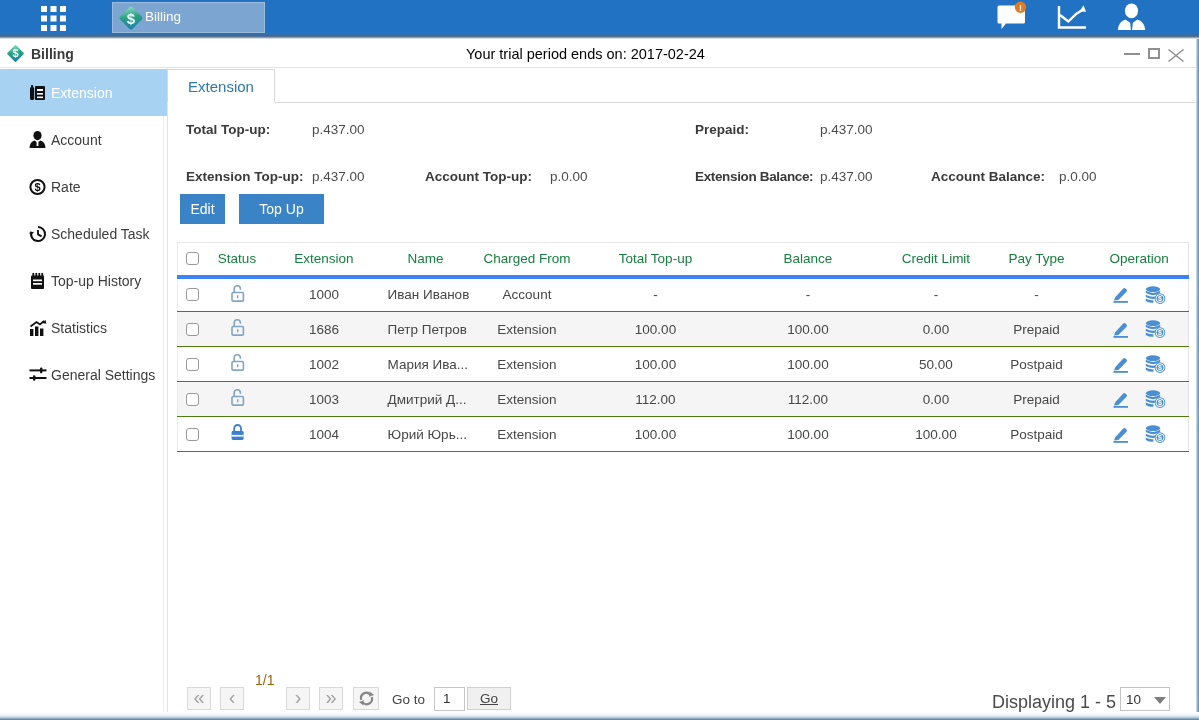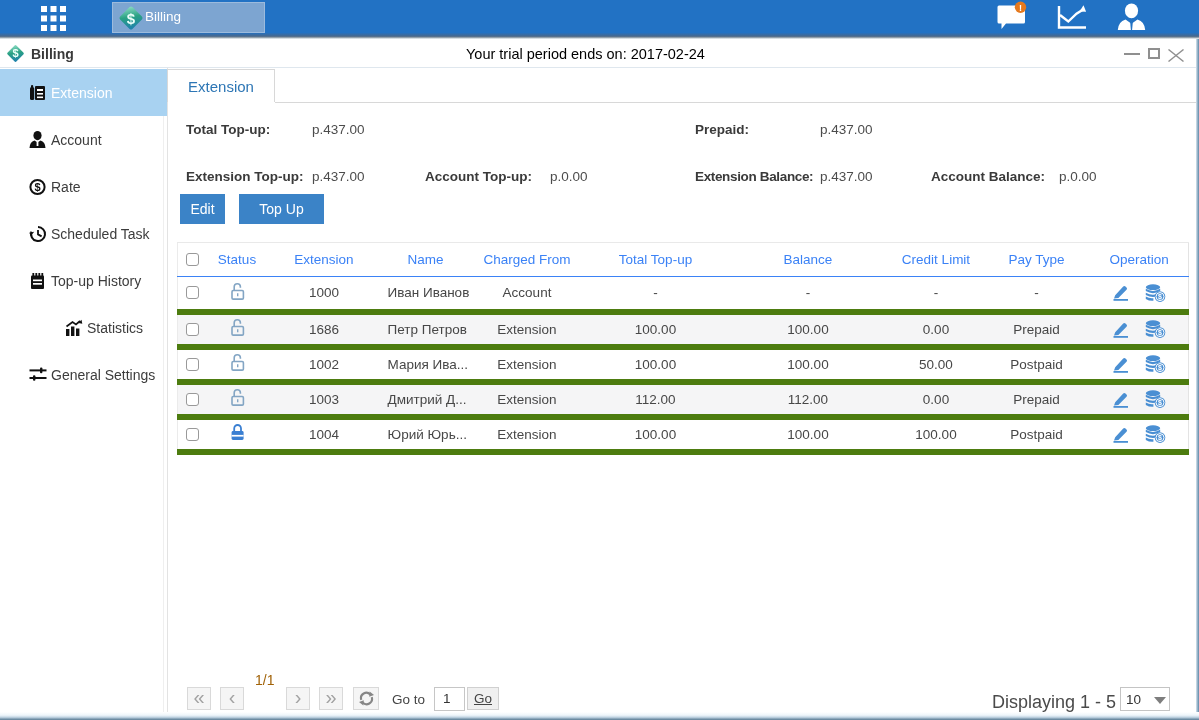--- a/index.html
+++ b/index.html
@@ -30,21 +30,21 @@
 
 #divider1 { left:167px; top:68px; width:1px; height:644px; background:#e3e3e3; }
 #divider2 { left:163px; top:116px; width:1px; height:596px; background:#efefef; }
 .mitem { left:0; width:167px; height:47px; }
 .mitem .ic { position:absolute; left:29px; top:50%; margin-top:-9px; width:17px; height:18px; }
 .mitem .lb { position:absolute; left:51px; top:50%; transform:translateY(-50%);
   font-size:14px; color:#3c3c3c; white-space:nowrap; }
 #m1 { top:69px; background:#a8d2f1; }
 #m1 .lb { color:#fff; }
 #m2 { top:116px; } #m3 { top:163px; } #m4 { top:210px; }
-#m5 { top:257px; } #m6 { top:304px;margin-left:36px; } #m7 { top:351px; }
+#m5 { top:257px; } #m6 { top:304px; } #m7 { top:351px; }
 
 
 #tabline { left:275px; top:102px; width:922px; height:1px; background:#d8d8d8; }
 #tab-ext { left:167px; top:69px; width:108px; height:33px; background:#fff;
   border-top:1px solid #d8d8d8; border-right:1px solid #d8d8d8; border-left:1px solid #d8d8d8;
   text-align:center; line-height:33px; font-size:15px; color:#2d76b5; }
 
 
 .slabel { font-size:13.5px; font-weight:bold; color:#3a3a3a; white-space:nowrap; }
 .svalue { font-size:13.5px; color:#4c4c4c; white-space:nowrap; }
@@ -53,39 +53,39 @@
 
 .bluebtn { background:#3b83c7; color:#fff; font-size:14px; text-align:center;
   line-height:30px; height:30px; top:194px; }
 #btn-edit { left:180px; width:45px; }
 #btn-top { left:239px; width:85px; }
 
 
 #grid { left:177px; top:242px; width:1011px; border-collapse:collapse; table-layout:fixed; border-left:1px solid #ebebeb; border-right:1px solid #e3e3e3; }
 #grid td { font-size:13.5px; color:#474747; text-align:center; overflow:hidden;
   white-space:nowrap; }
-#grid tr.hdr td { height:34px; color:#3b82f6; border-bottom:1px solid #3b82f6; }
-#grid tr.row td { height:35px; border-bottom:6px solid #4d7c0f; }
+#grid tr.hdr td { height:34px; color:#15803d; border-bottom:4px solid #3b82f6; }
+#grid tr.row td { height:35px; border-bottom:1px solid #4d7c0f; }
 #grid tr.hdr { border-top:1px solid #e9e9e9; }
 #grid tr.alt td { background:#f5f5f6; }
 #grid td.name { text-align:left; padding-left:6px; }
 .cb { width:13px; height:13px; border:1px solid #999; border-radius:3px; margin:0 auto;
   background:#fff; }
 .opcell svg { vertical-align:middle; }
 
 
 .pgbtn { top:687px; width:24px; height:23px; background:#f5f5f5; border:1px solid #d9d9d9;
   text-align:center; color:#a2a2a2; font-size:20px; line-height:19px; }
 #pg1 { left:187px; } #pg2 { left:220px; } #pg3 { left:286px; } #pg4 { left:319px; }
 #pg5 { left:353px; width:26px; }
 #pgtext { left:255px; top:672px; font-size:14px; color:#a16207; }
 #goto-label { left:392px; top:692px; font-size:13.5px; color:#444; }
 #goto-input { left:434px; top:687px; width:31px; height:24px; border:1px solid #c6c6c6;
   font-size:13.5px; color:#333; padding-left:8px; line-height:22px; background:#fff; }
-#go-btn { left:467px; top:687px; width:32px; height:23px; background:#f0f0f0;
+#go-btn { left:467px; top:687px; width:44px; height:23px; background:#f0f0f0;
   border:1px solid #d0d0d0; text-align:center; line-height:21px; font-size:13.5px; color:#444;text-decoration:underline; }
 #disp { left:992px; top:692px; font-size:18px; color:#4a4a4a; }
 #psize { left:1120px; top:687px; width:50px; height:24px; border:1px solid #c4c4c4;
   background:#fff; font-size:13.5px; color:#333; }
 #psize .n { position:absolute; left:5px; top:4px; }
 #psize .tri { position:absolute; left:33px; top:9px; width:0; height:0;
   border-left:6px solid transparent; border-right:6px solid transparent;
   border-top:7px solid #7e7e7e; }
 
 

